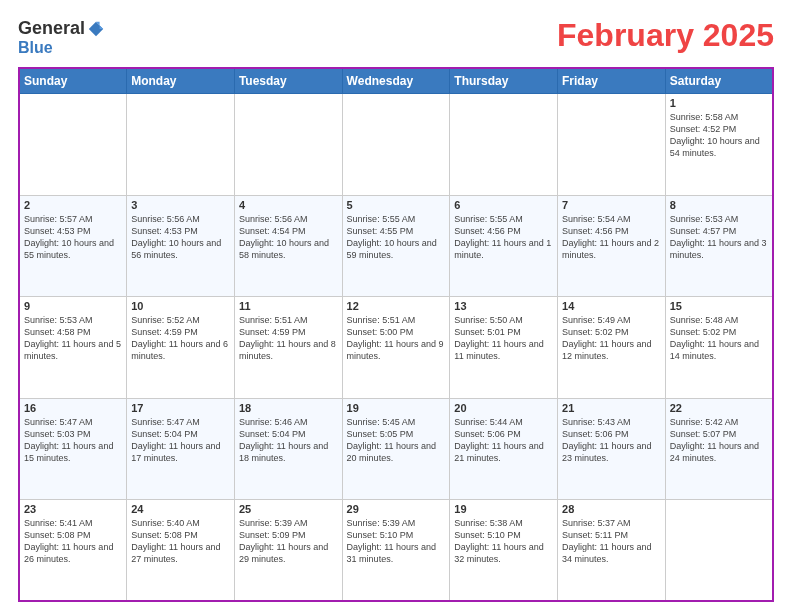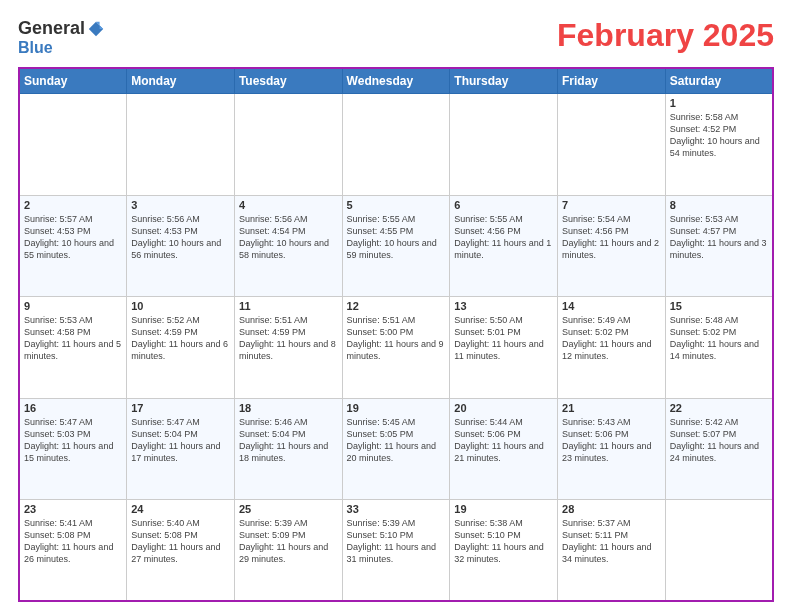--- a/index.html
+++ b/index.html
@@ -301,21 +301,21 @@
 Sunset: 5:08 PM
 Daylight: 11 hours and 27 minutes.</div>
           </td>
           <td>
             <span class="day-number">25</span>
             <div class="day-info">Sunrise: 5:39 AM
 Sunset: 5:09 PM
 Daylight: 11 hours and 29 minutes.</div>
           </td>
           <td>
-            <span class="day-number">33</span>
+            <span class="day-number">29</span>
             <div class="day-info">Sunrise: 5:39 AM
 Sunset: 5:10 PM
 Daylight: 11 hours and 31 minutes.</div>
           </td>
           <td>
             <span class="day-number">19</span>
             <div class="day-info">Sunrise: 5:38 AM
 Sunset: 5:10 PM
 Daylight: 11 hours and 32 minutes.</div>
           </td>

